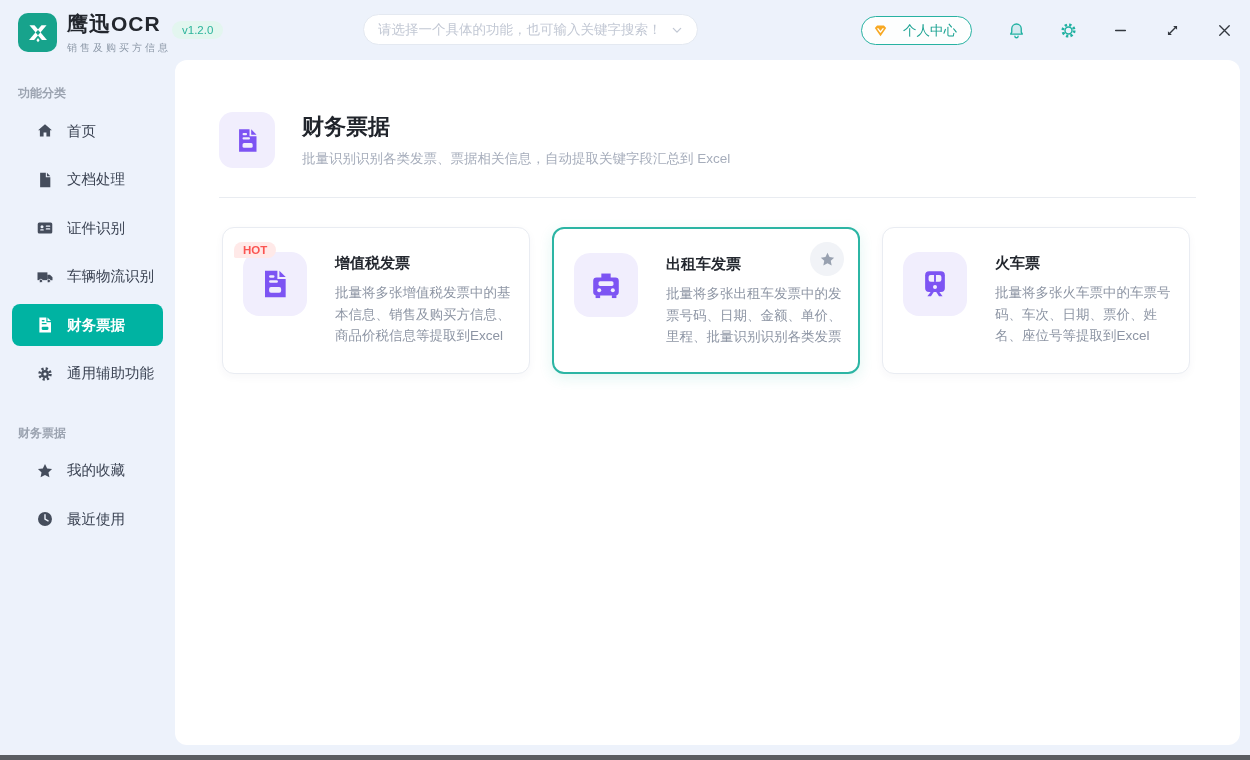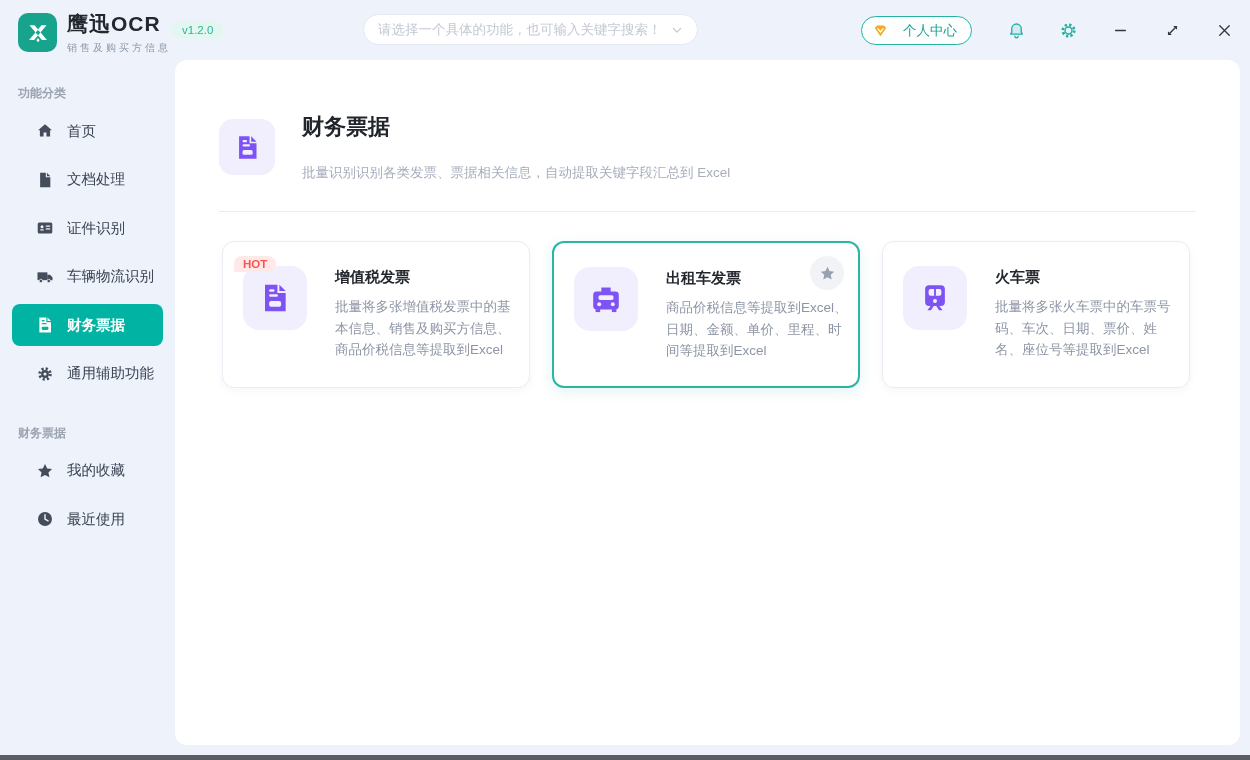--- a/index.html
+++ b/index.html
@@ -58,21 +58,21 @@
 
   
   .main { position:absolute; left:175px; top:60px; width:1065px; height:685px;
           background:#fff; border-radius:12px; }
   .page-head { display:flex; align-items:center; gap:27px; padding:52px 0 0 44px; }
   .page-head-icon { width:56px; height:56px; border-radius:14px; background:#f1eefd;
                     color:#7d54f3; --detail:#f1eefd; display:flex; align-items:center;
                     justify-content:center; flex:0 0 auto; }
   .page-head-icon svg { width:27px; height:27px; }
   .page-title { font-size:22px; font-weight:bold; color:#20242b; }
-  .page-subtitle { font-size:13.5px; color:#a6adbb; margin-top:22px;text-align:right; }
+  .page-subtitle { font-size:13.5px; color:#a6adbb; margin-top:8px;text-align:right; }
   .divider { height:1px; background:#e9ecf1; margin:29px 44px 0 44px; }
 
   .cards { display:flex; gap:22px; padding:29px 0 0 47px; }
   .card { width:308px; height:147px; background:#fff; border:1px solid #e9ecf2;
           border-radius:12px; position:relative; cursor:pointer;
           box-shadow:0 3px 8px rgba(40,60,90,0.04); }
   .card.selected { border:2px solid #2cb5a4; box-shadow:0 4px 14px rgba(44,181,164,0.14); }
   .card-icon { position:absolute; left:20px; top:24px; width:64px; height:64px;
                border-radius:16px; background:#f1eefd; color:#7d54f3; --detail:#f1eefd;
                display:flex; align-items:center; justify-content:center; }
@@ -348,21 +348,21 @@
         <svg>
             <use href="#s-star"></use>
           </svg>
       </div>
       <div class="card-icon">
         <svg>
             <use href="#s-taxi"></use>
           </svg>
       </div>
       <div class="card-title">出租车发票</div>
-      <div class="card-desc">商品价税信息等提取到Excel、日期、金额、单价、里程、时间等提取到Excel</div>
+      <div class="card-desc">批量将多张出租车发票中的发票号码、日期、金额、单价、里程、批量识别识别各类发票</div>
     </div>
 
     <div class="card">
       <div class="card-icon">
         <svg>
             <use href="#s-train"></use>
           </svg>
       </div>
       <div class="card-title">火车票</div>
       <div class="card-desc">批量将多张火车票中的车票号码、车次、日期、票价、姓名、座位号等提取到Excel</div>

